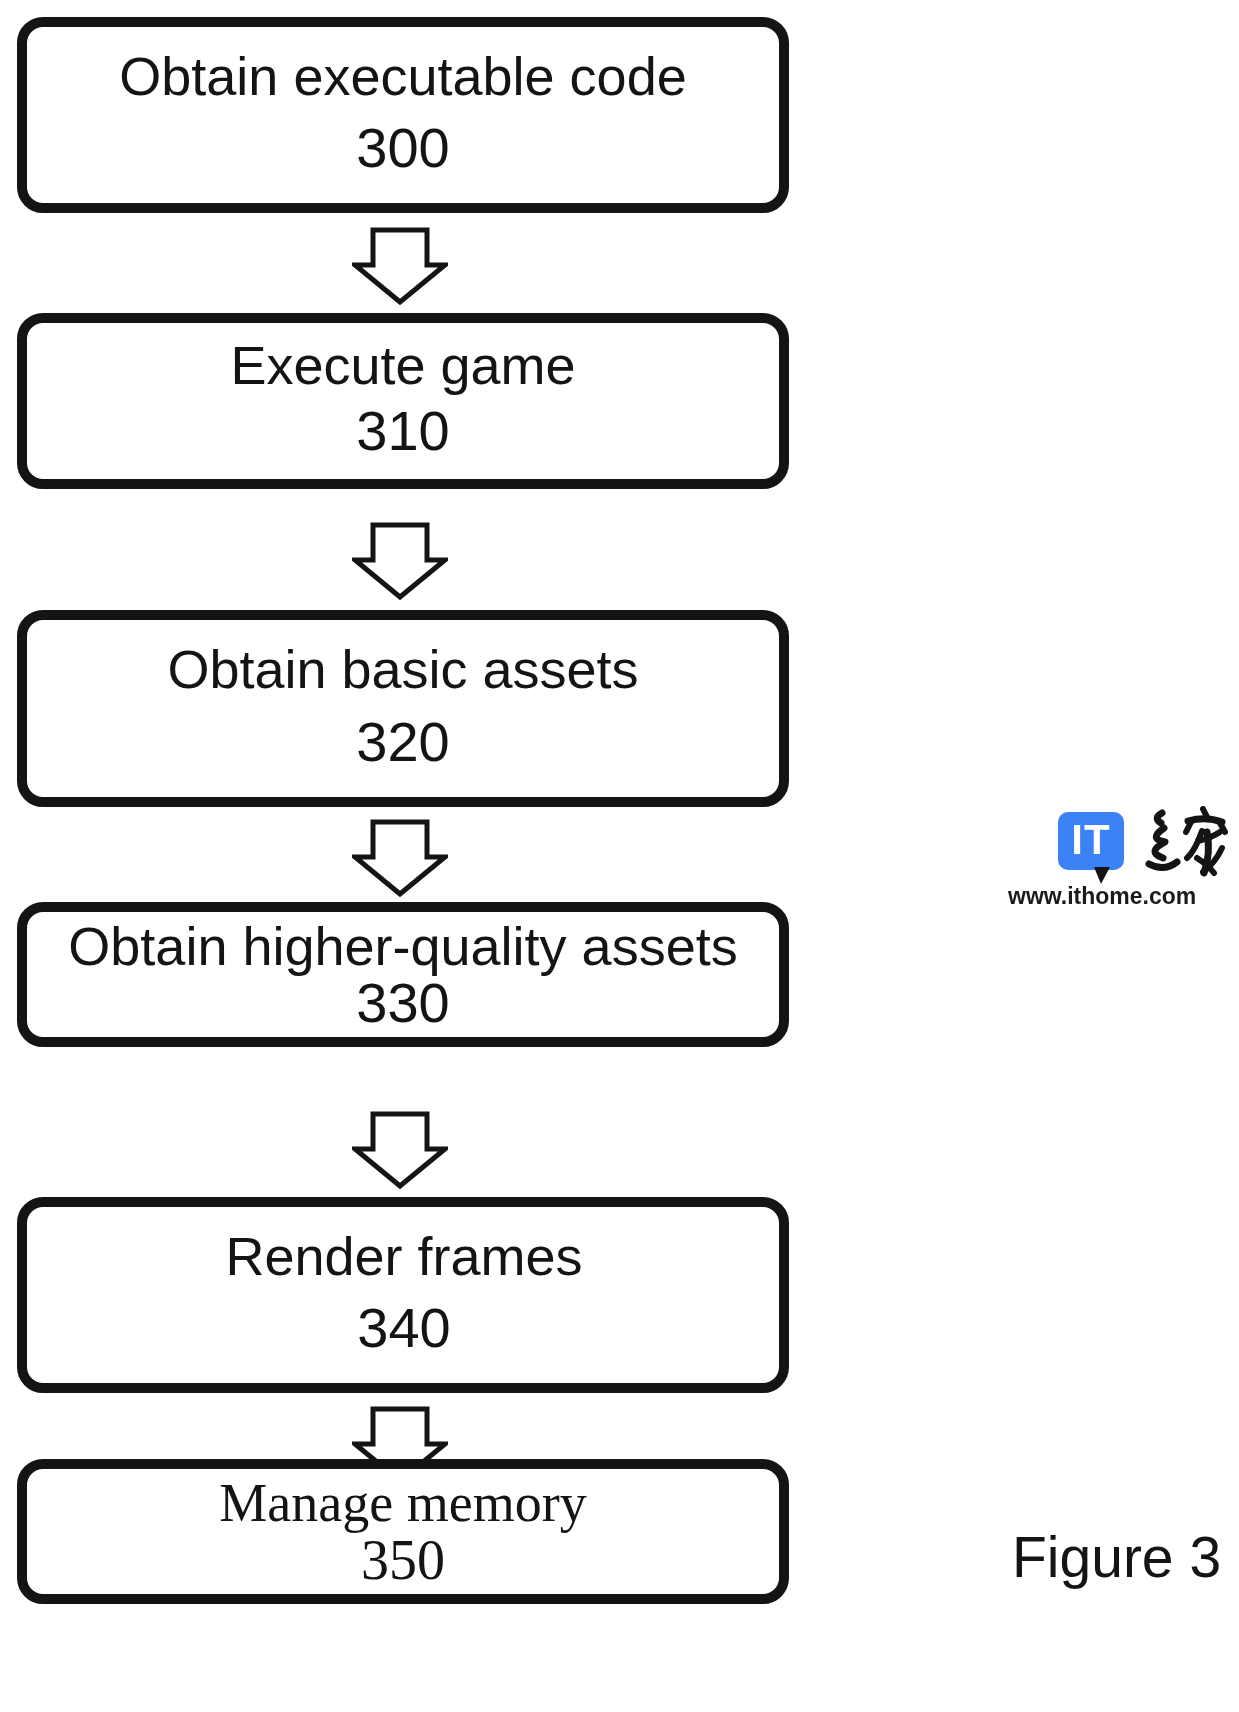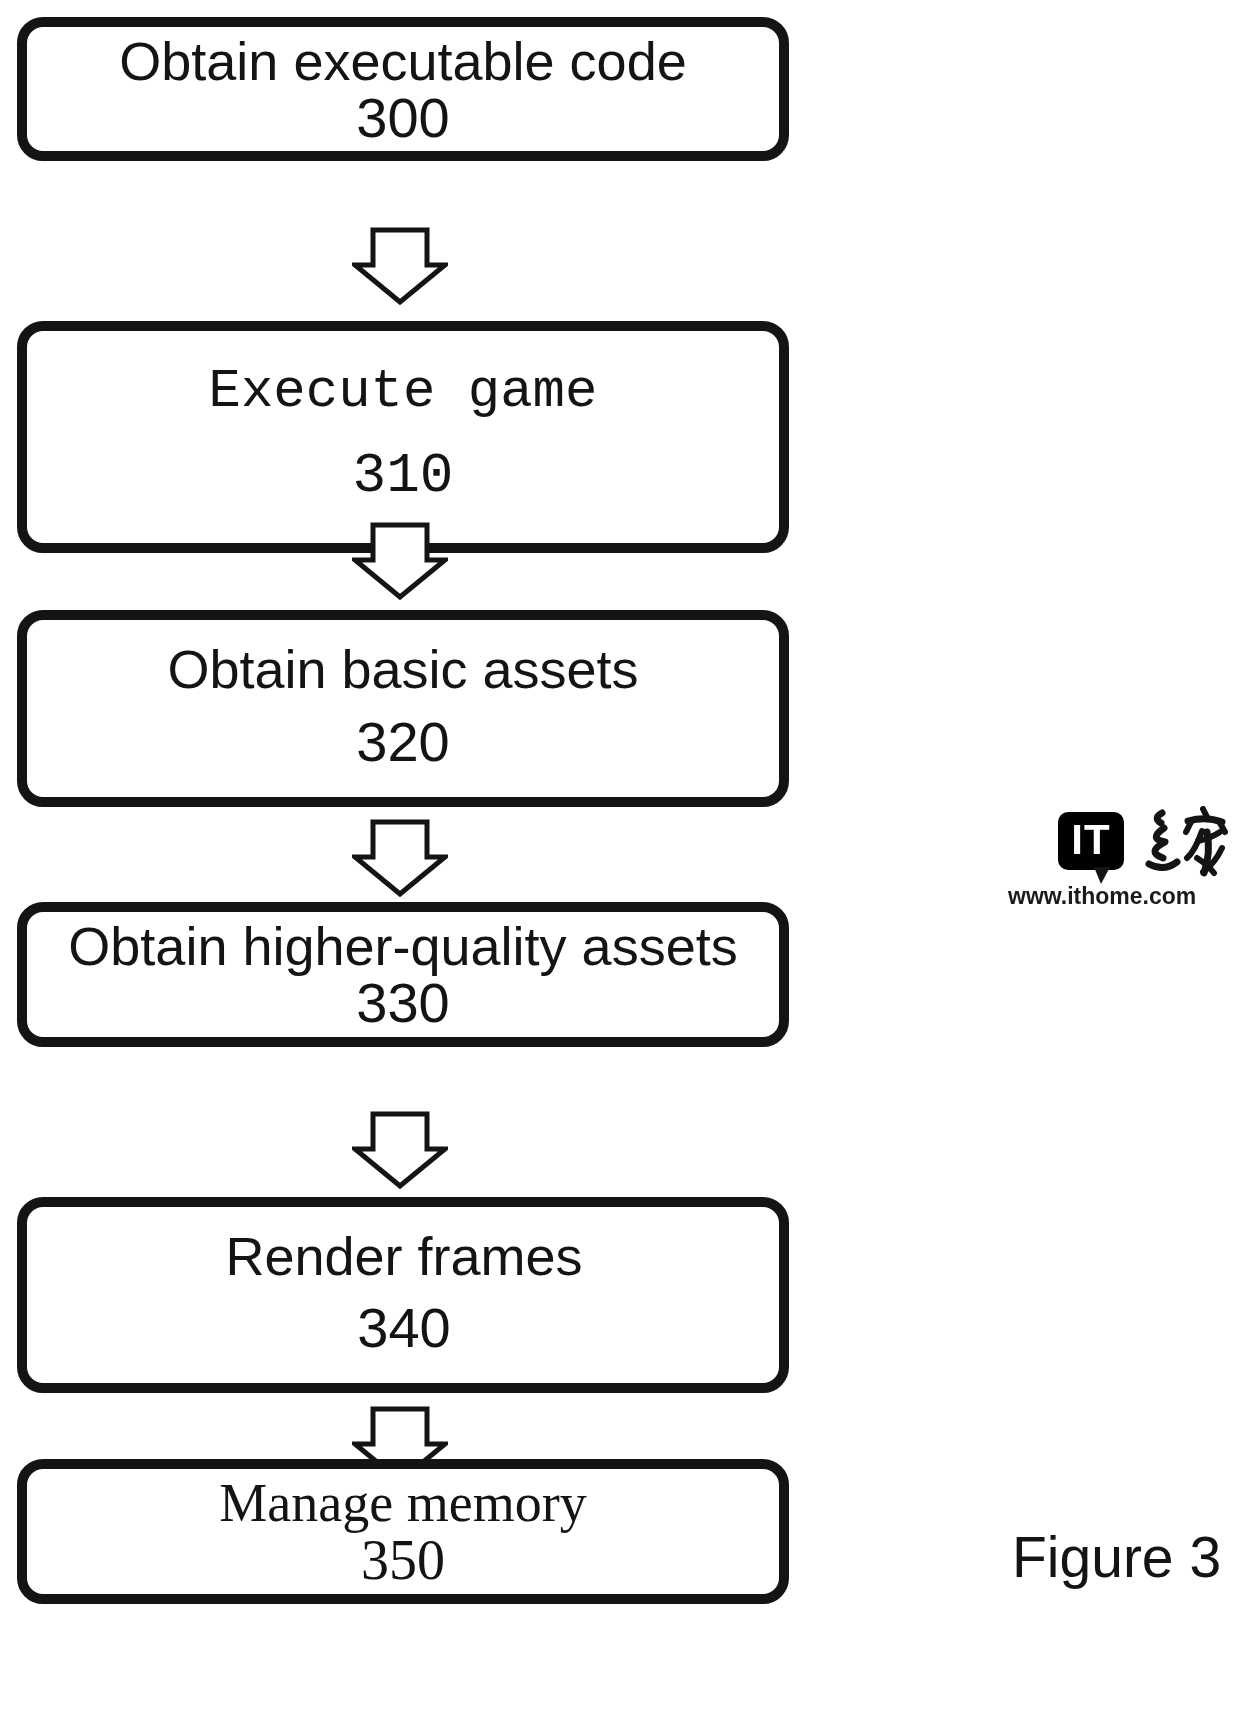--- a/index.html
+++ b/index.html
@@ -34,22 +34,22 @@
     line-height: 1.05;
     white-space: nowrap;
     color: #141414;
   }
   .step .num {
     font-size: 56px;
     line-height: 1.0;
     color: #141414;
     text-align: right;
   }
-  .s1 { top: 17px;   height: 144px; }
-  .s2 { top: 321px;  height: 232px; font-family: Liberation Mono, monospace; }
+  .s1 { top: 17px;   height: 196px; }
+  .s2 { top: 313px;  height: 176px; }
   .s3 { top: 610px;  height: 197px; }
   .s4 { top: 902px;  height: 145px; }
   .s5 { top: 1197px; height: 196px; padding-left: 12px; }
   .s6 { top: 1459px; height: 145px; font-family: Liberation Serif, serif; }
 
   
   .arrow {
     position: absolute;
     left: 352px;
     width: 96px;
@@ -61,21 +61,21 @@
   .a4 { top: 1111px; }
   .a5 { top: 1406px; }
 
   
   .logo-bubble {
     position: absolute;
     left: 1058px;
     top: 812px;
     width: 66px;
     height: 58px;
-    background: #000000;
+    background: #3b82f6;
     border-radius: 10px;
     display: flex;
     align-items: center;
     justify-content: center;
   }
   .logo-bubble::after {
     content: "";
     position: absolute;
     left: 36px;
     top: 100%;

